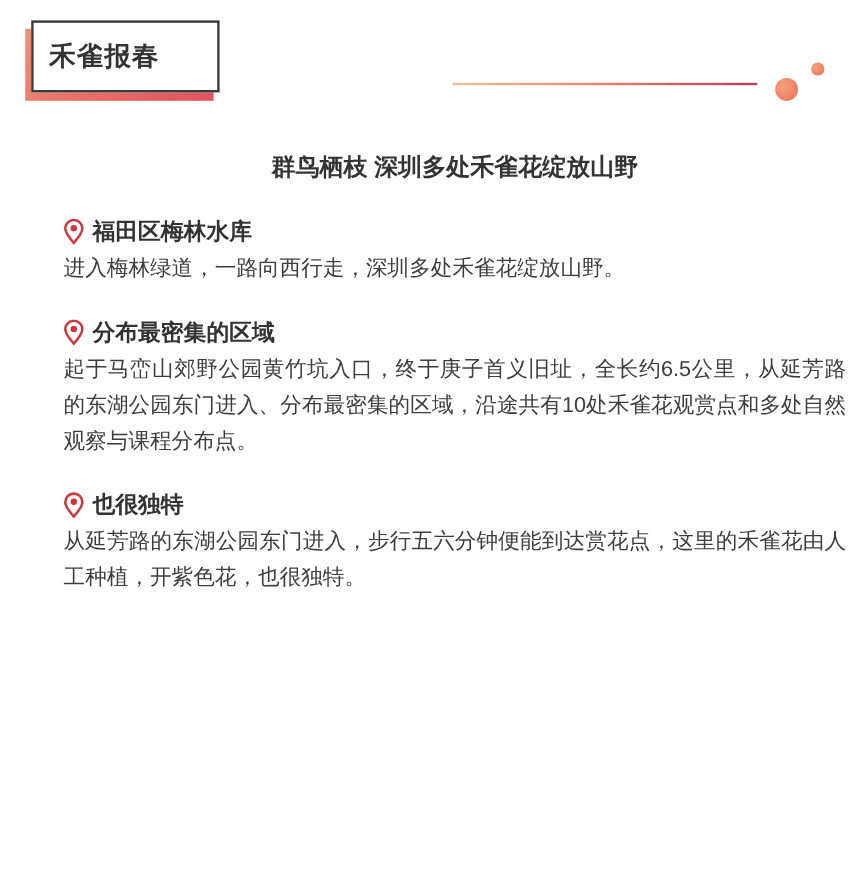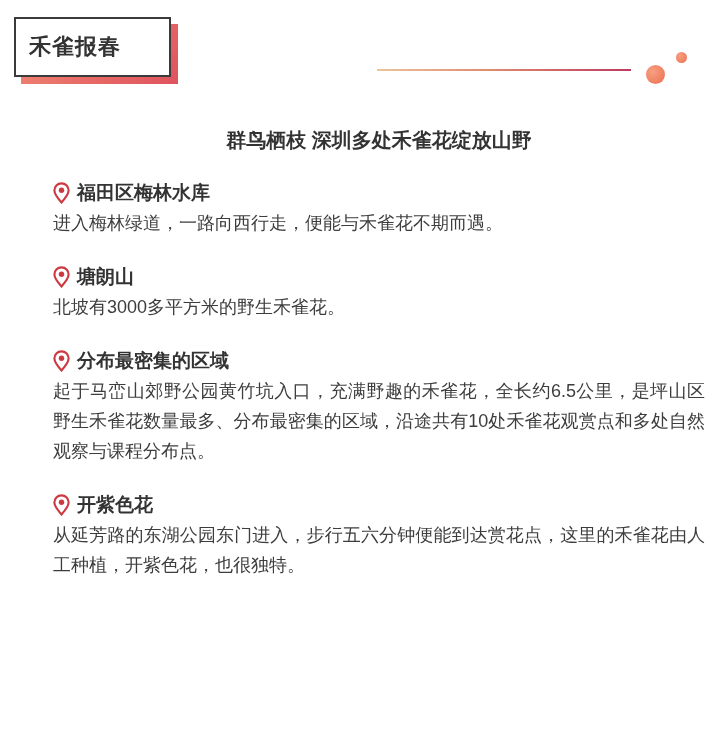--- a/index.html
+++ b/index.html
@@ -17,21 +17,21 @@
     position:relative;
     overflow:hidden;
   }
   
   .header{position:relative;height:110px;}
   .badge-shadow{
     position:absolute;left:21px;top:24px;width:157px;height:60px;
     background:linear-gradient(135deg,#f09178 0%,#e86a66 55%,#df535e 100%);
   }
   .badge{
-    position:absolute;left:14px;top:17px;width:157px;height:60px;
+    position:absolute;left:26px;top:17px;width:157px;height:60px;
     background:#ffffff;border:2px solid var(--border-dark);
     display:flex;align-items:center;
   }
   .badge-label{
     padding-left:13px;font-size:22px;font-weight:bold;
     color:var(--text-primary);letter-spacing:1px;
   }
   .deco-line{
     position:absolute;left:377px;top:69px;width:254px;height:2px;
     background:linear-gradient(90deg,#eac49b 0%,#e08a6e 45%,#bc3a60 100%);
@@ -88,54 +88,42 @@
   <div class="section">
     <div class="section-heading">
       <span class="pin">
         <svg viewBox="0 0 20 26" width="17" height="22" aria-hidden="true">
           <path d="M10 1.6 C5 1.6 1.6 5.5 1.6 10 C1.6 13.7 5.2 18.7 10 24.2 C14.8 18.7 18.4 13.7 18.4 10 C18.4 5.5 15 1.6 10 1.6 Z" fill="none" stroke="currentColor" stroke-width="2.5"></path>
           <circle cx="10" cy="9.7" r="3.2" fill="currentColor"></circle>
         </svg>
       </span>
       <span class="section-title">福田区梅林水库</span>
     </div>
-    <p class="section-body">进入梅林绿道，一路向西行走，便能与禾雀花不期而遇。</p>
+    <p class="section-body">进入梅林绿道，一路向西行走，深圳多处禾雀花绽放山野。</p>
   </div>
 
-  <div class="section">
-    <div class="section-heading">
-      <span class="pin">
-        <svg viewBox="0 0 20 26" width="17" height="22" aria-hidden="true">
-          <path d="M10 1.6 C5 1.6 1.6 5.5 1.6 10 C1.6 13.7 5.2 18.7 10 24.2 C14.8 18.7 18.4 13.7 18.4 10 C18.4 5.5 15 1.6 10 1.6 Z" fill="none" stroke="currentColor" stroke-width="2.5"></path>
-          <circle cx="10" cy="9.7" r="3.2" fill="currentColor"></circle>
-        </svg>
-      </span>
-      <span class="section-title">塘朗山</span>
-    </div>
-    <p class="section-body">北坡有3000多平方米的野生禾雀花。</p>
-  </div>
 
   <div class="section">
     <div class="section-heading">
       <span class="pin">
         <svg viewBox="0 0 20 26" width="17" height="22" aria-hidden="true">
           <path d="M10 1.6 C5 1.6 1.6 5.5 1.6 10 C1.6 13.7 5.2 18.7 10 24.2 C14.8 18.7 18.4 13.7 18.4 10 C18.4 5.5 15 1.6 10 1.6 Z" fill="none" stroke="currentColor" stroke-width="2.5"></path>
           <circle cx="10" cy="9.7" r="3.2" fill="currentColor"></circle>
         </svg>
       </span>
       <span class="section-title">分布最密集的区域</span>
     </div>
-    <p class="section-body">起于马峦山郊野公园黄竹坑入口，充满野趣的禾雀花，全长约6.5公里，是坪山区野生禾雀花数量最多、分布最密集的区域，沿途共有10处禾雀花观赏点和多处自然观察与课程分布点。</p>
+    <p class="section-body">起于马峦山郊野公园黄竹坑入口，终于庚子首义旧址，全长约6.5公里，从延芳路的东湖公园东门进入、分布最密集的区域，沿途共有10处禾雀花观赏点和多处自然观察与课程分布点。</p>
   </div>
 
   <div class="section">
     <div class="section-heading">
       <span class="pin">
         <svg viewBox="0 0 20 26" width="17" height="22" aria-hidden="true">
           <path d="M10 1.6 C5 1.6 1.6 5.5 1.6 10 C1.6 13.7 5.2 18.7 10 24.2 C14.8 18.7 18.4 13.7 18.4 10 C18.4 5.5 15 1.6 10 1.6 Z" fill="none" stroke="currentColor" stroke-width="2.5"></path>
           <circle cx="10" cy="9.7" r="3.2" fill="currentColor"></circle>
         </svg>
       </span>
-      <span class="section-title">开紫色花</span>
+      <span class="section-title">也很独特</span>
     </div>
     <p class="section-body">从延芳路的东湖公园东门进入，步行五六分钟便能到达赏花点，这里的禾雀花由人工种植，开紫色花，也很独特。</p>
   </div>
 </div>
 
 </body></html>

